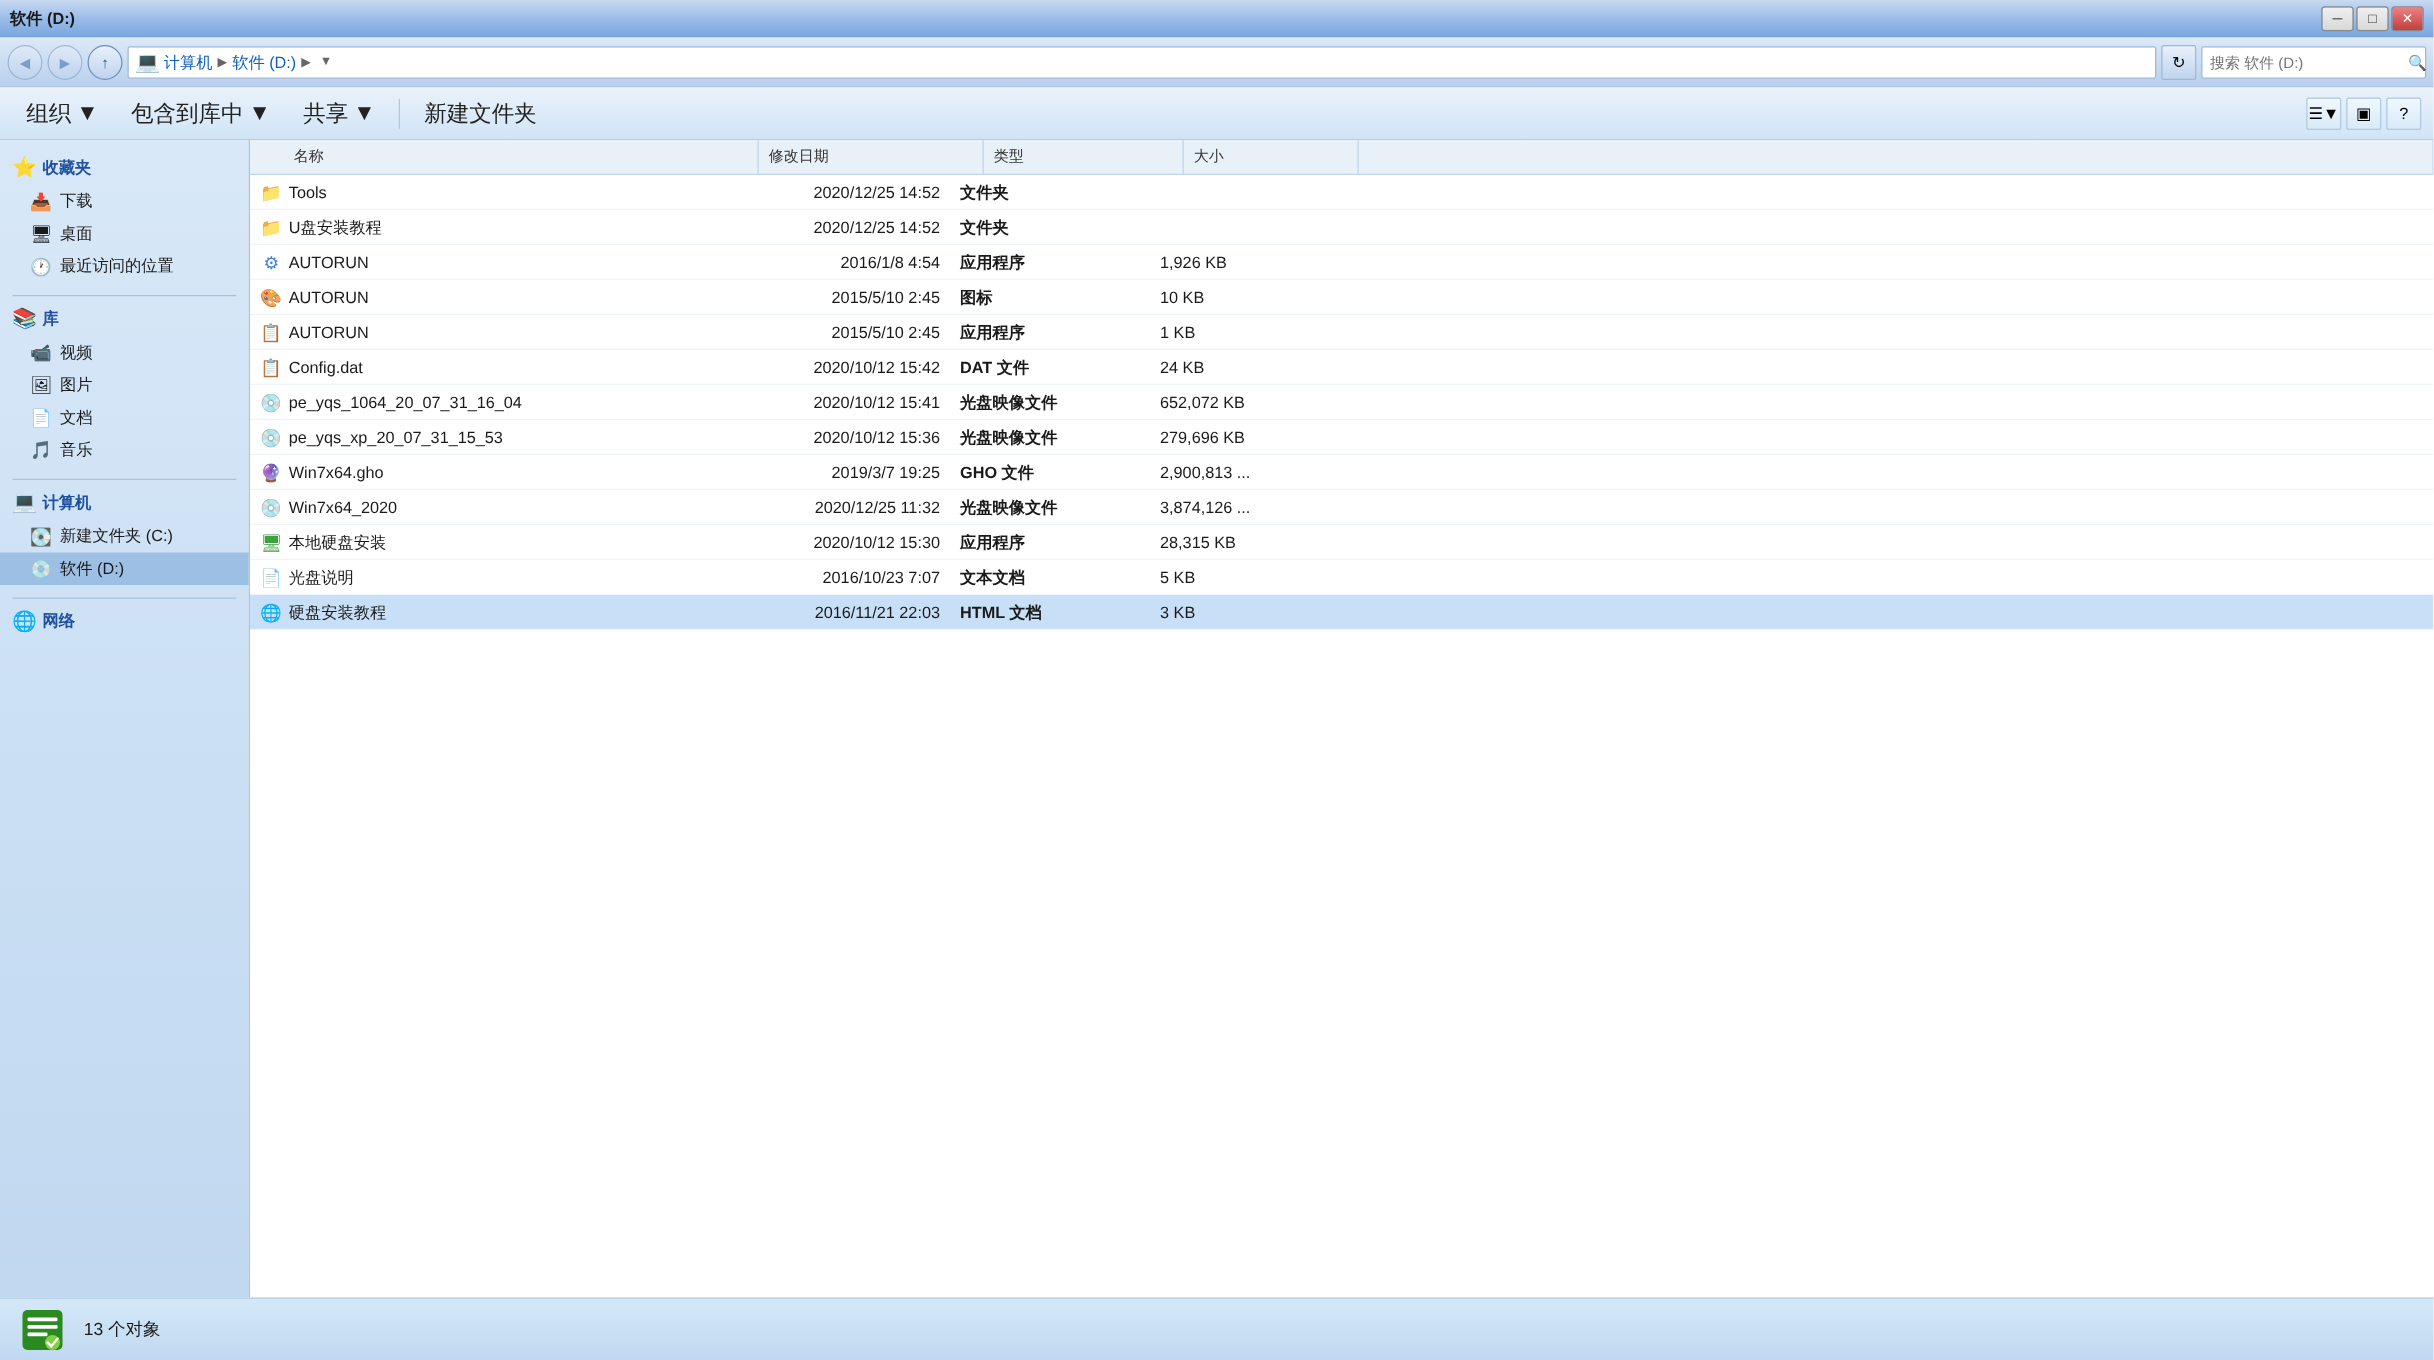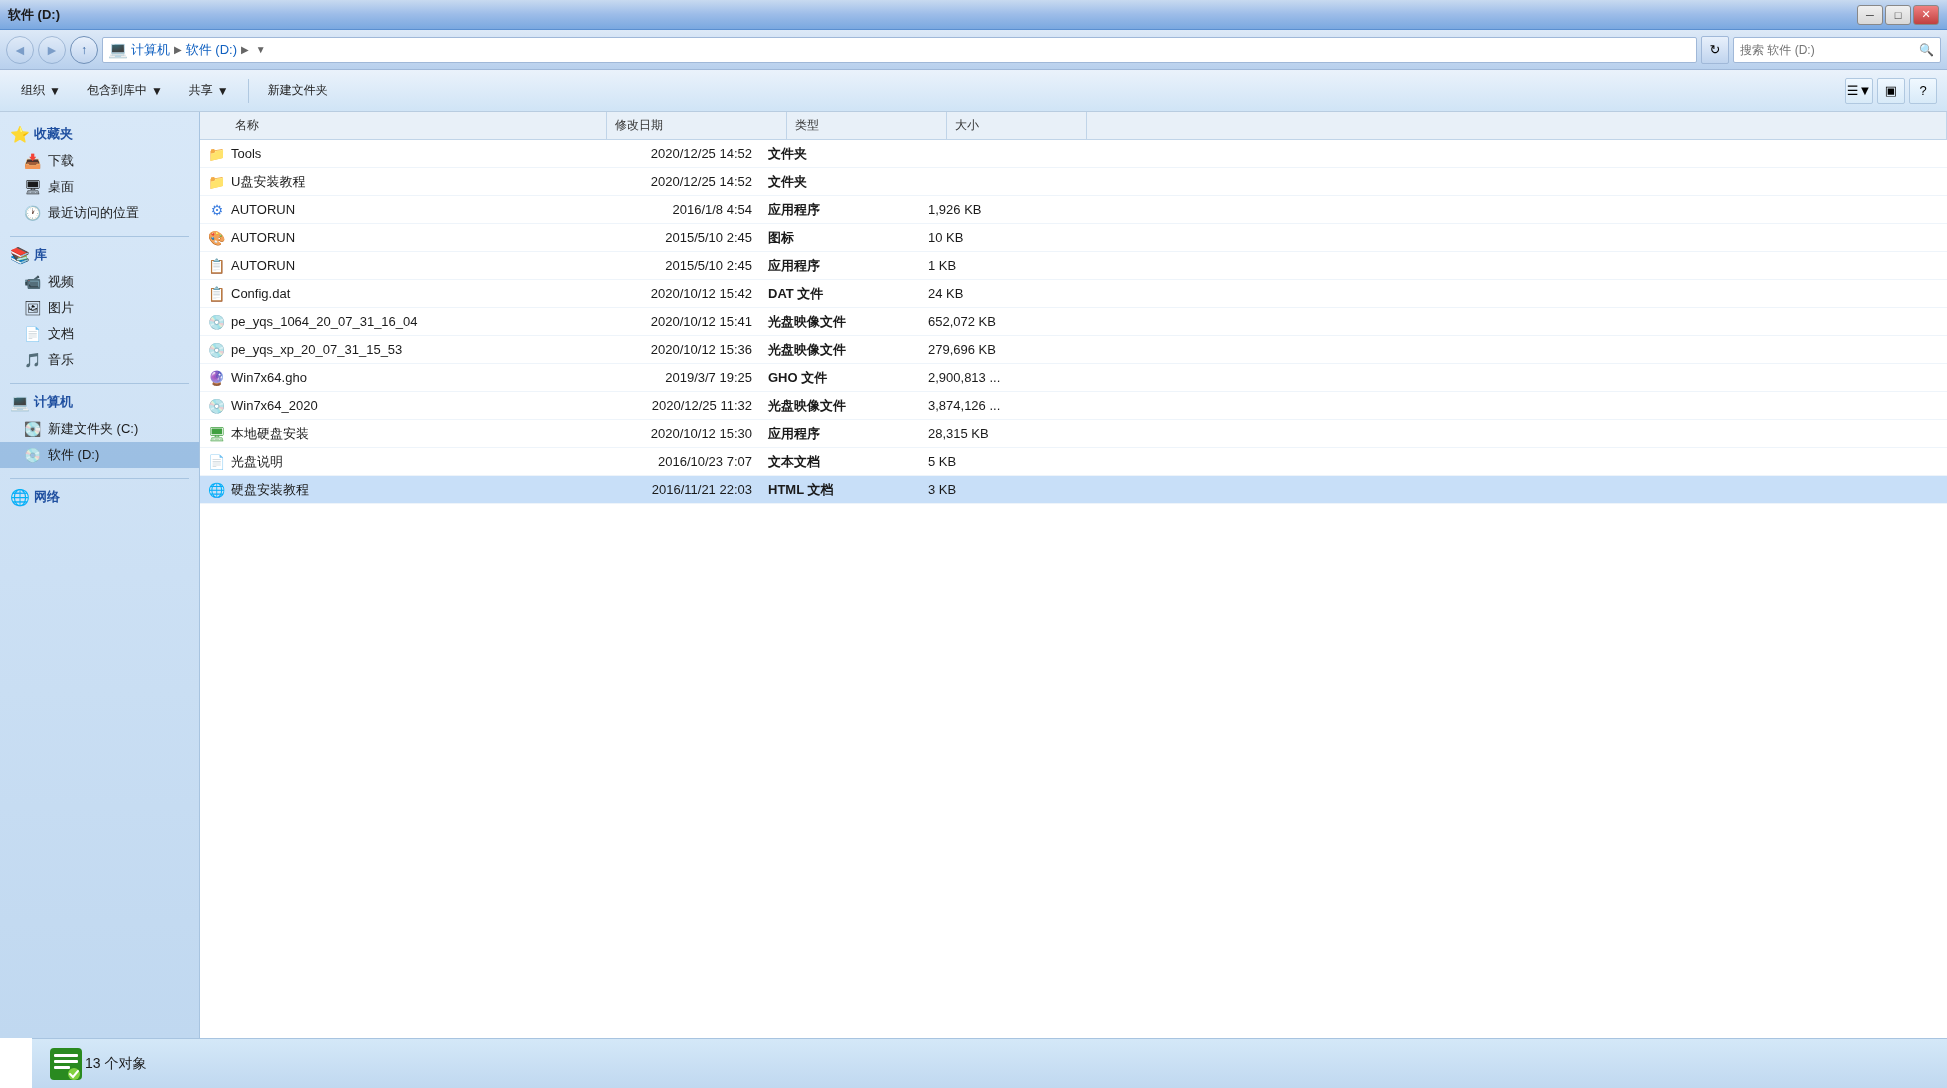--- a/index.html
+++ b/index.html
@@ -114,21 +114,21 @@
       border: 1px solid #a0b8d8;
       background: linear-gradient(to bottom, #e8f0fb, #c0d4ee);
       border-radius: 2px;
       display: flex;
       align-items: center;
       justify-content: center;
       cursor: pointer;
       font-size: 13px;
     }
     .search-bar {
-      width: 208px;
+      width: 180px;
       height: 26px;
       border: 1px solid #a0b8d8;
       background: white;
       border-radius: 2px;
       display: flex;
       align-items: center;
       padding: 0 6px;
       gap: 4px;
     }
     .search-bar input {
@@ -154,21 +154,21 @@
     .toolbar-btn {
       height: 32px;
       padding: 0 10px;
       border: 1px solid transparent;
       background: transparent;
       border-radius: 3px;
       cursor: pointer;
       display: flex;
       align-items: center;
       gap: 4px;
-      font-size: 12px;
+      font-size: 18px;
       color: #222;
     }
     .toolbar-sep {
       width: 1px;
       height: 24px;
       background: #b0c8e0;
       margin: 0 4px;
     }
     .toolbar-right {
       margin-left: auto;
@@ -326,21 +326,21 @@
     }
 
     
     .statusbar {
       height: 50px;
       background: linear-gradient(to bottom, #d4e8f8 0%, #c0d8f0 100%);
       border-top: 1px solid #a8c4e0;
       display: flex;
       align-items: center;
       padding: 0 15px;
-      margin-left: 32px;
+      gap: 14px;
     }
     .status-icon {
       width: 38px;
       height: 38px;
       display: flex;
       align-items: center;
       justify-content: center;
     }
     .status-icon svg {
       width: 36px;

